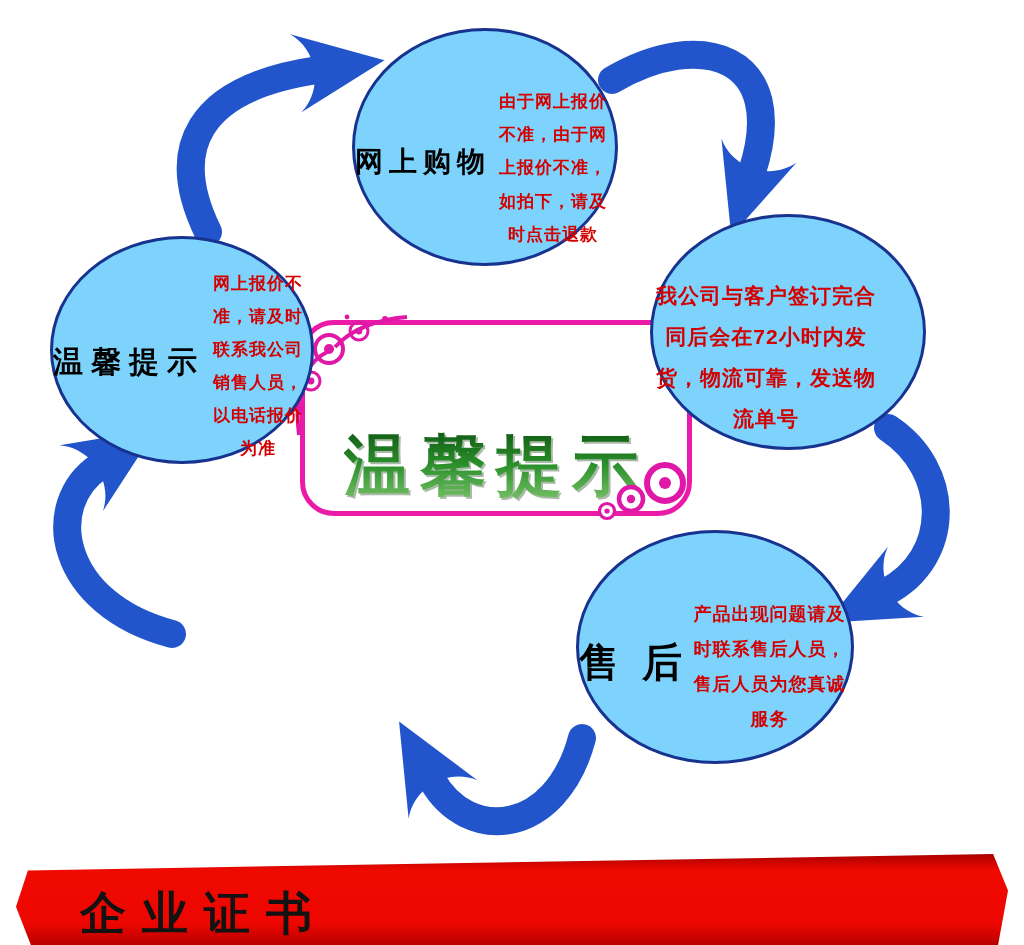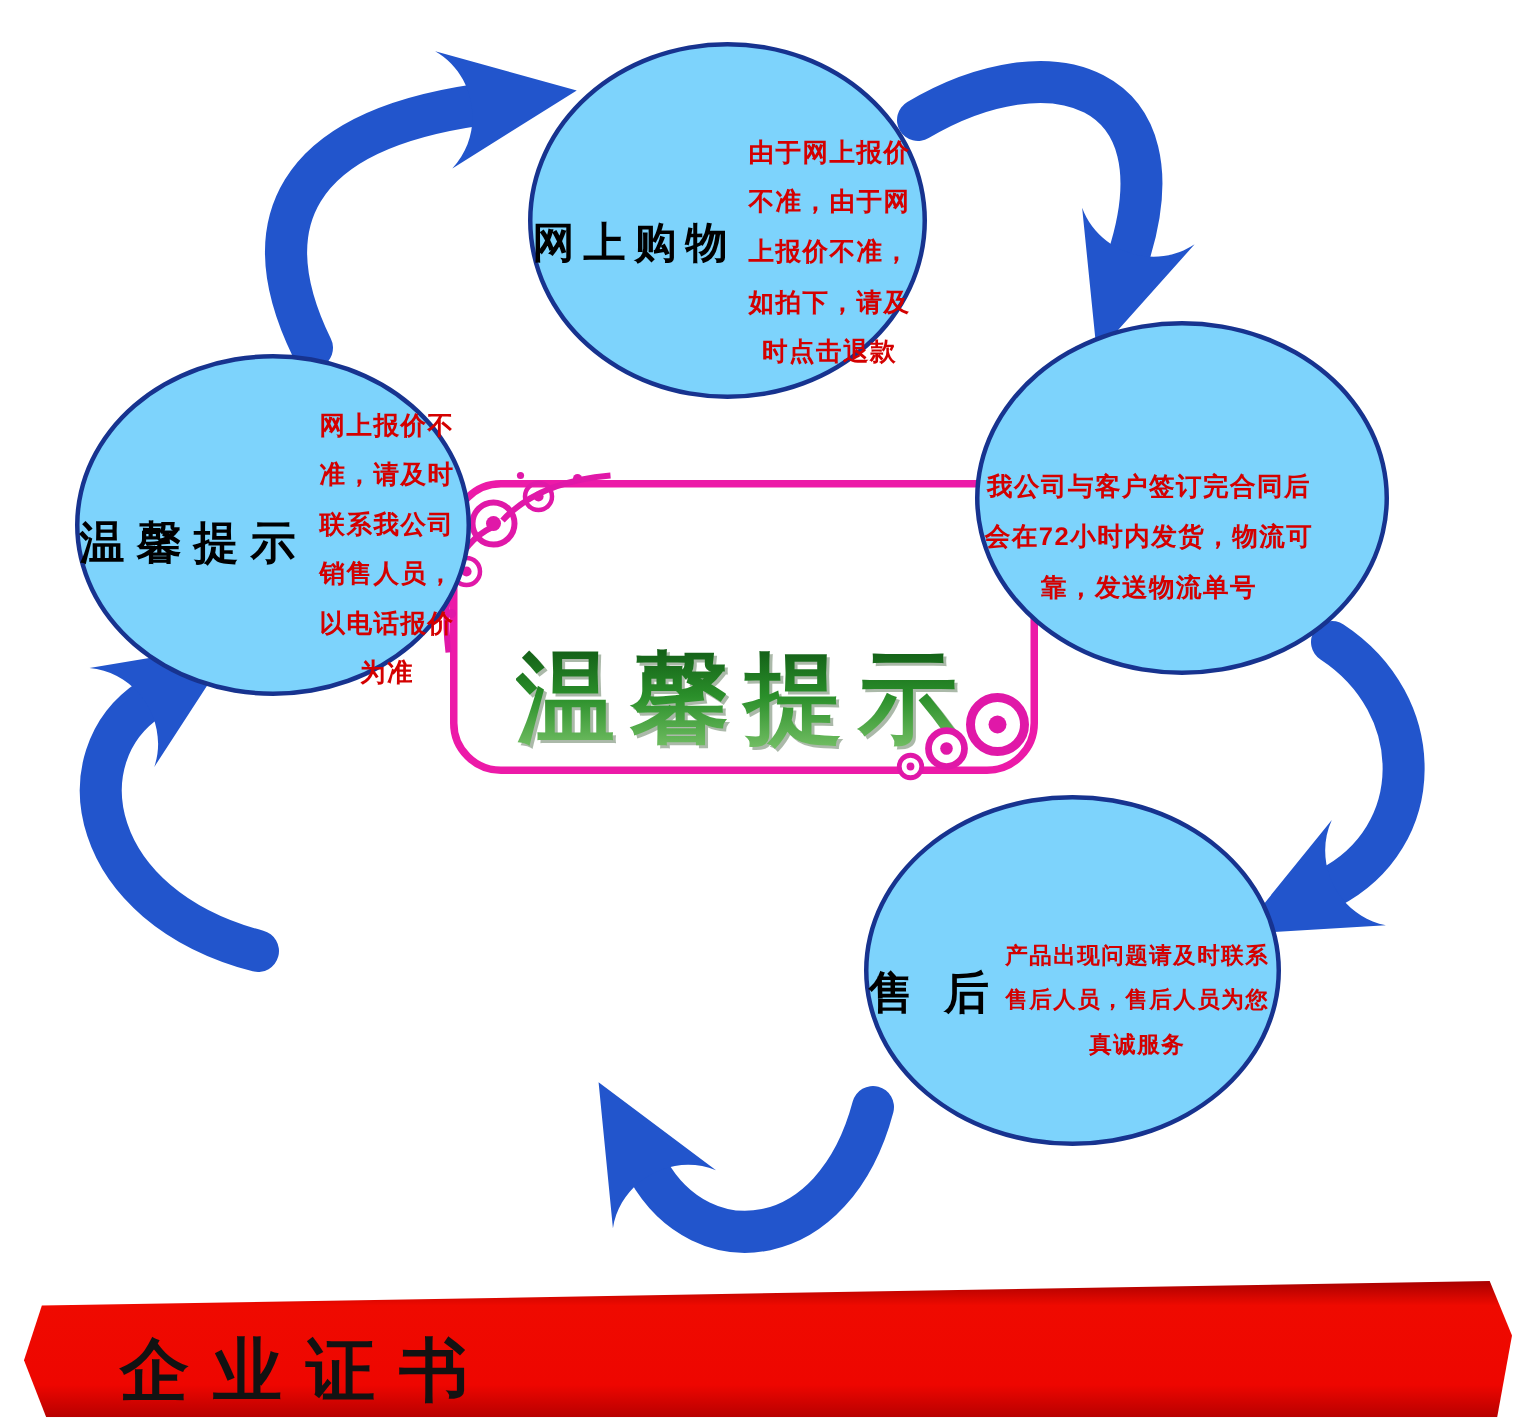--- a/index.html
+++ b/index.html
@@ -18,29 +18,29 @@
   .bubble-top{left:352px;top:28px;width:266px;height:238px;padding-top:30px;}
   .bubble-top .bubble-title{font-size:28px;letter-spacing:6px;}
   .bubble-top .bubble-body{width:206px;font-size:17px;margin-top:12px;}
 
   .bubble-left{left:50px;top:236px;width:264px;height:228px;padding-top:24px;}
   .bubble-left .bubble-title{font-size:30px;letter-spacing:8px;}
   .bubble-left .bubble-body{width:212px;font-size:17px;margin-top:8px;}
 
   .bubble-right{left:650px;top:214px;width:276px;height:236px;padding-top:26px;}
   .bubble-right .bubble-title{font-size:28px;letter-spacing:3px;}
-  .bubble-right .bubble-body{width:226px;font-size:17px;margin-top:26px;}
+  .bubble-right .bubble-body{width:226px;font-size:21px;margin-top:26px;}
 
   .bubble-bl{left:176px;top:538px;width:278px;height:242px;padding-top:28px;}
   .bubble-bl .bubble-title{font-size:30px;letter-spacing:14px;text-indent:14px;}
   .bubble-bl .bubble-body{width:198px;font-size:17px;margin-top:8px;}
 
   .bubble-br{left:576px;top:530px;width:278px;height:234px;padding-top:30px;}
-  .bubble-br .bubble-title{font-size:30px;letter-spacing:6px;}
-  .bubble-br .bubble-body{width:214px;font-size:15px;margin-top:10px;}
+  .bubble-br .bubble-title{font-size:40px;letter-spacing:6px;}
+  .bubble-br .bubble-body{width:214px;font-size:18px;margin-top:10px;}
 
   
   .frame{position:absolute;left:300px;top:320px;width:392px;height:196px;
          border:5px solid #ec1aa8;border-radius:34px;z-index:1;
          display:flex;align-items:flex-end;justify-content:center;box-sizing:border-box;}
   .frame-title{font-family:"DejaVu Serif","Liberation Serif",serif;
                font-size:66px;font-weight:900;letter-spacing:10px;white-space:nowrap;
                color:#1d7a1d;filter:drop-shadow(2px 2px 0 rgba(15,55,10,0.35));}
   @supports ((-webkit-background-clip:text) or (background-clip:text)){
     .frame-title{background:linear-gradient(180deg,#0a4d10 0%,#2a8f2a 48%,#8bce77 100%);

